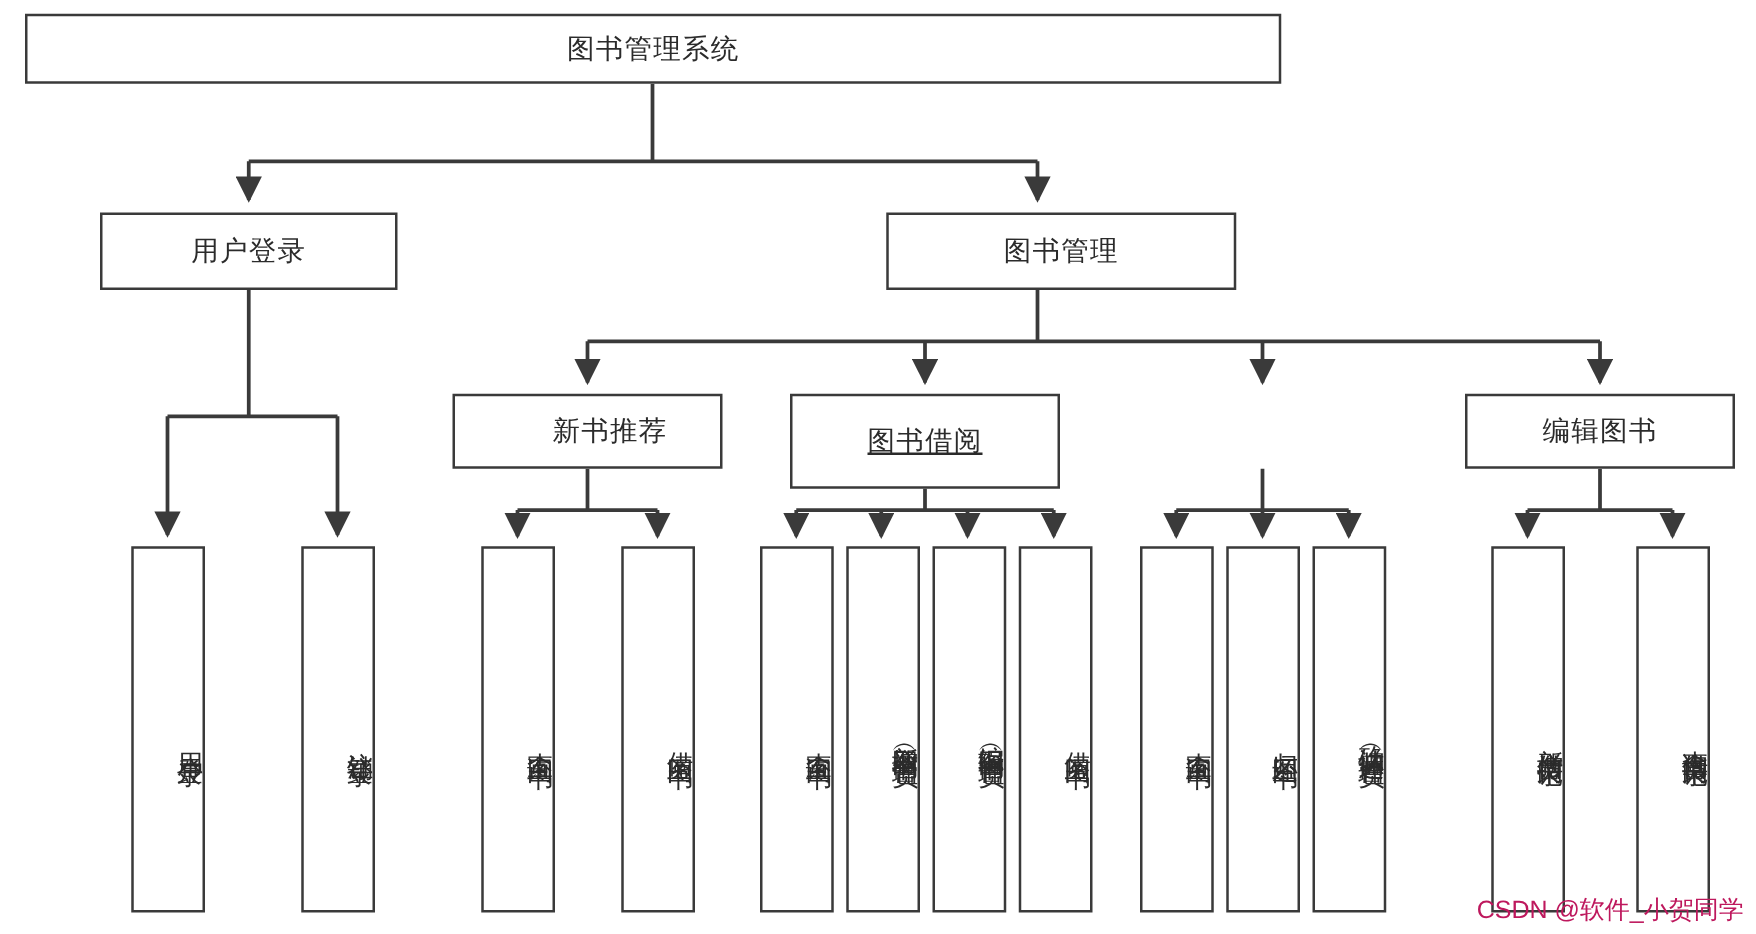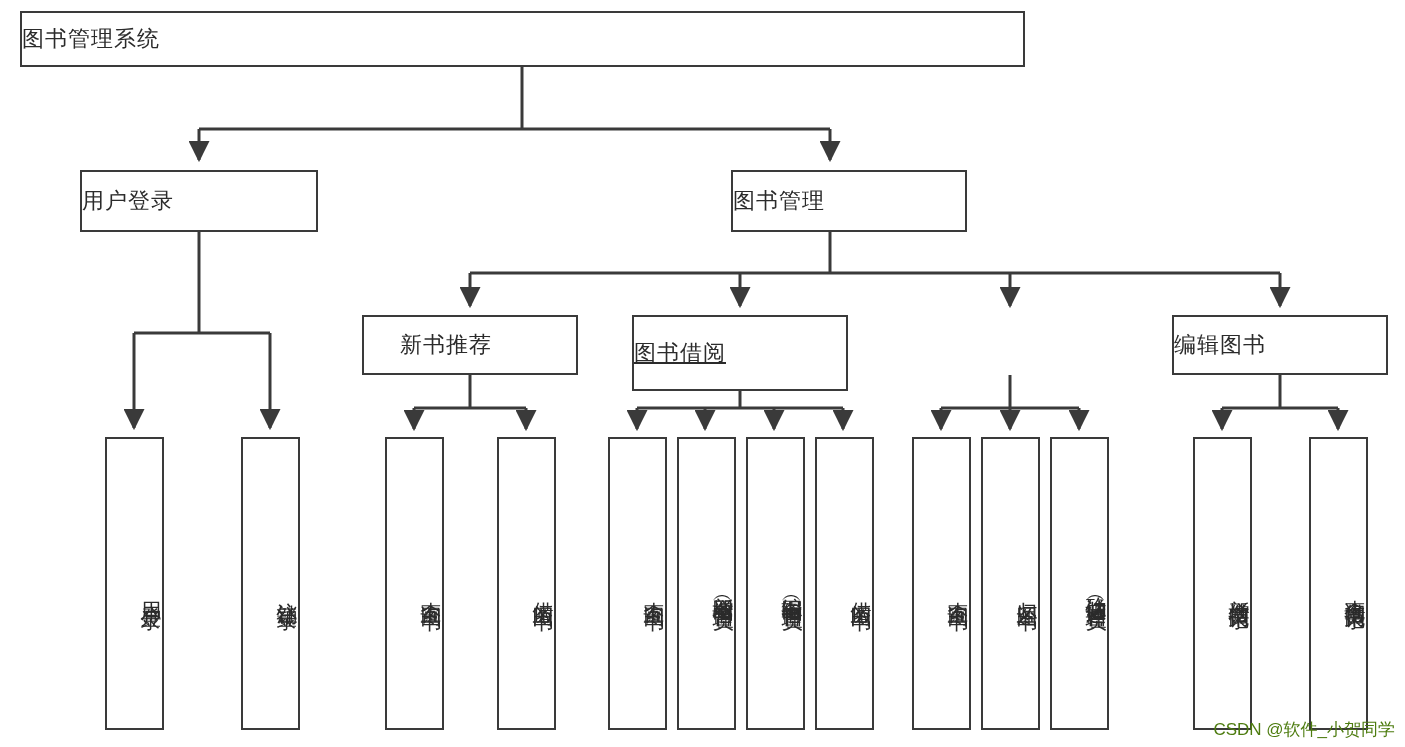--- a/index.html
+++ b/index.html
@@ -24,20 +24,21 @@
     width: 1405px;
     height: 747px;
   }
   .node {
     position: absolute;
     box-sizing: border-box;
     border: 2.5px solid #3a3a3a;
     background: #ffffff;
     display: flex;
     align-items: center;
+    justify-content: center;
     color: #2b2b2b;
     z-index: 2;
   }
   .node-h {
     font-size: 22px;
     letter-spacing: 1px;
     line-height: 1;
     white-space: nowrap;
   }
   .node-v {
@@ -52,22 +53,22 @@
     white-space: nowrap;
   }
   .node-v.tall {
     padding-top: 10px;
     letter-spacing: 2px;
   }
   .watermark {
     position: absolute;
     right: 10px;
     bottom: 6px;
-    font-size: 17px;
-    color: #4d7c0f;
+    font-size: 20px;
+    color: #be185d;
     white-space: nowrap;
     z-index: 3;
     font-family: "Liberation Sans", "DejaVu Sans", sans-serif;
   }
 </style>
 </head>
 <body>
 
 <div id="canvas">
 
@@ -121,21 +122,21 @@
     </g>
   </svg>
 
   <div class="node node-h" style="left:20px; top:11px; width:1005px; height:56px;">
     <span>图书管理系统</span>
   </div>
 
   <div class="node node-h" style="left:80px; top:170px; width:238px; height:62px;">
     <span>用户登录</span>
   </div>
-  <div class="node node-h" style="left:731px; top:170px; width:236px; height:62px;">
+  <div class="node node-h" style="left:709px; top:170px; width:280px; height:62px;">
     <span>图书管理</span>
   </div>
 
   <div class="node node-h" style="left:362px; top:315px; width:216px; height:60px;padding-left:36px;">
     <span>新书推荐</span>
   </div>
   <div class="node node-h" style="left:632px; top:315px; width:216px; height:76px;text-decoration:underline;">
     <span>图书借阅</span>
   </div>
   <div class="node node-h" style="left:1172px; top:315px; width:216px; height:60px;">

